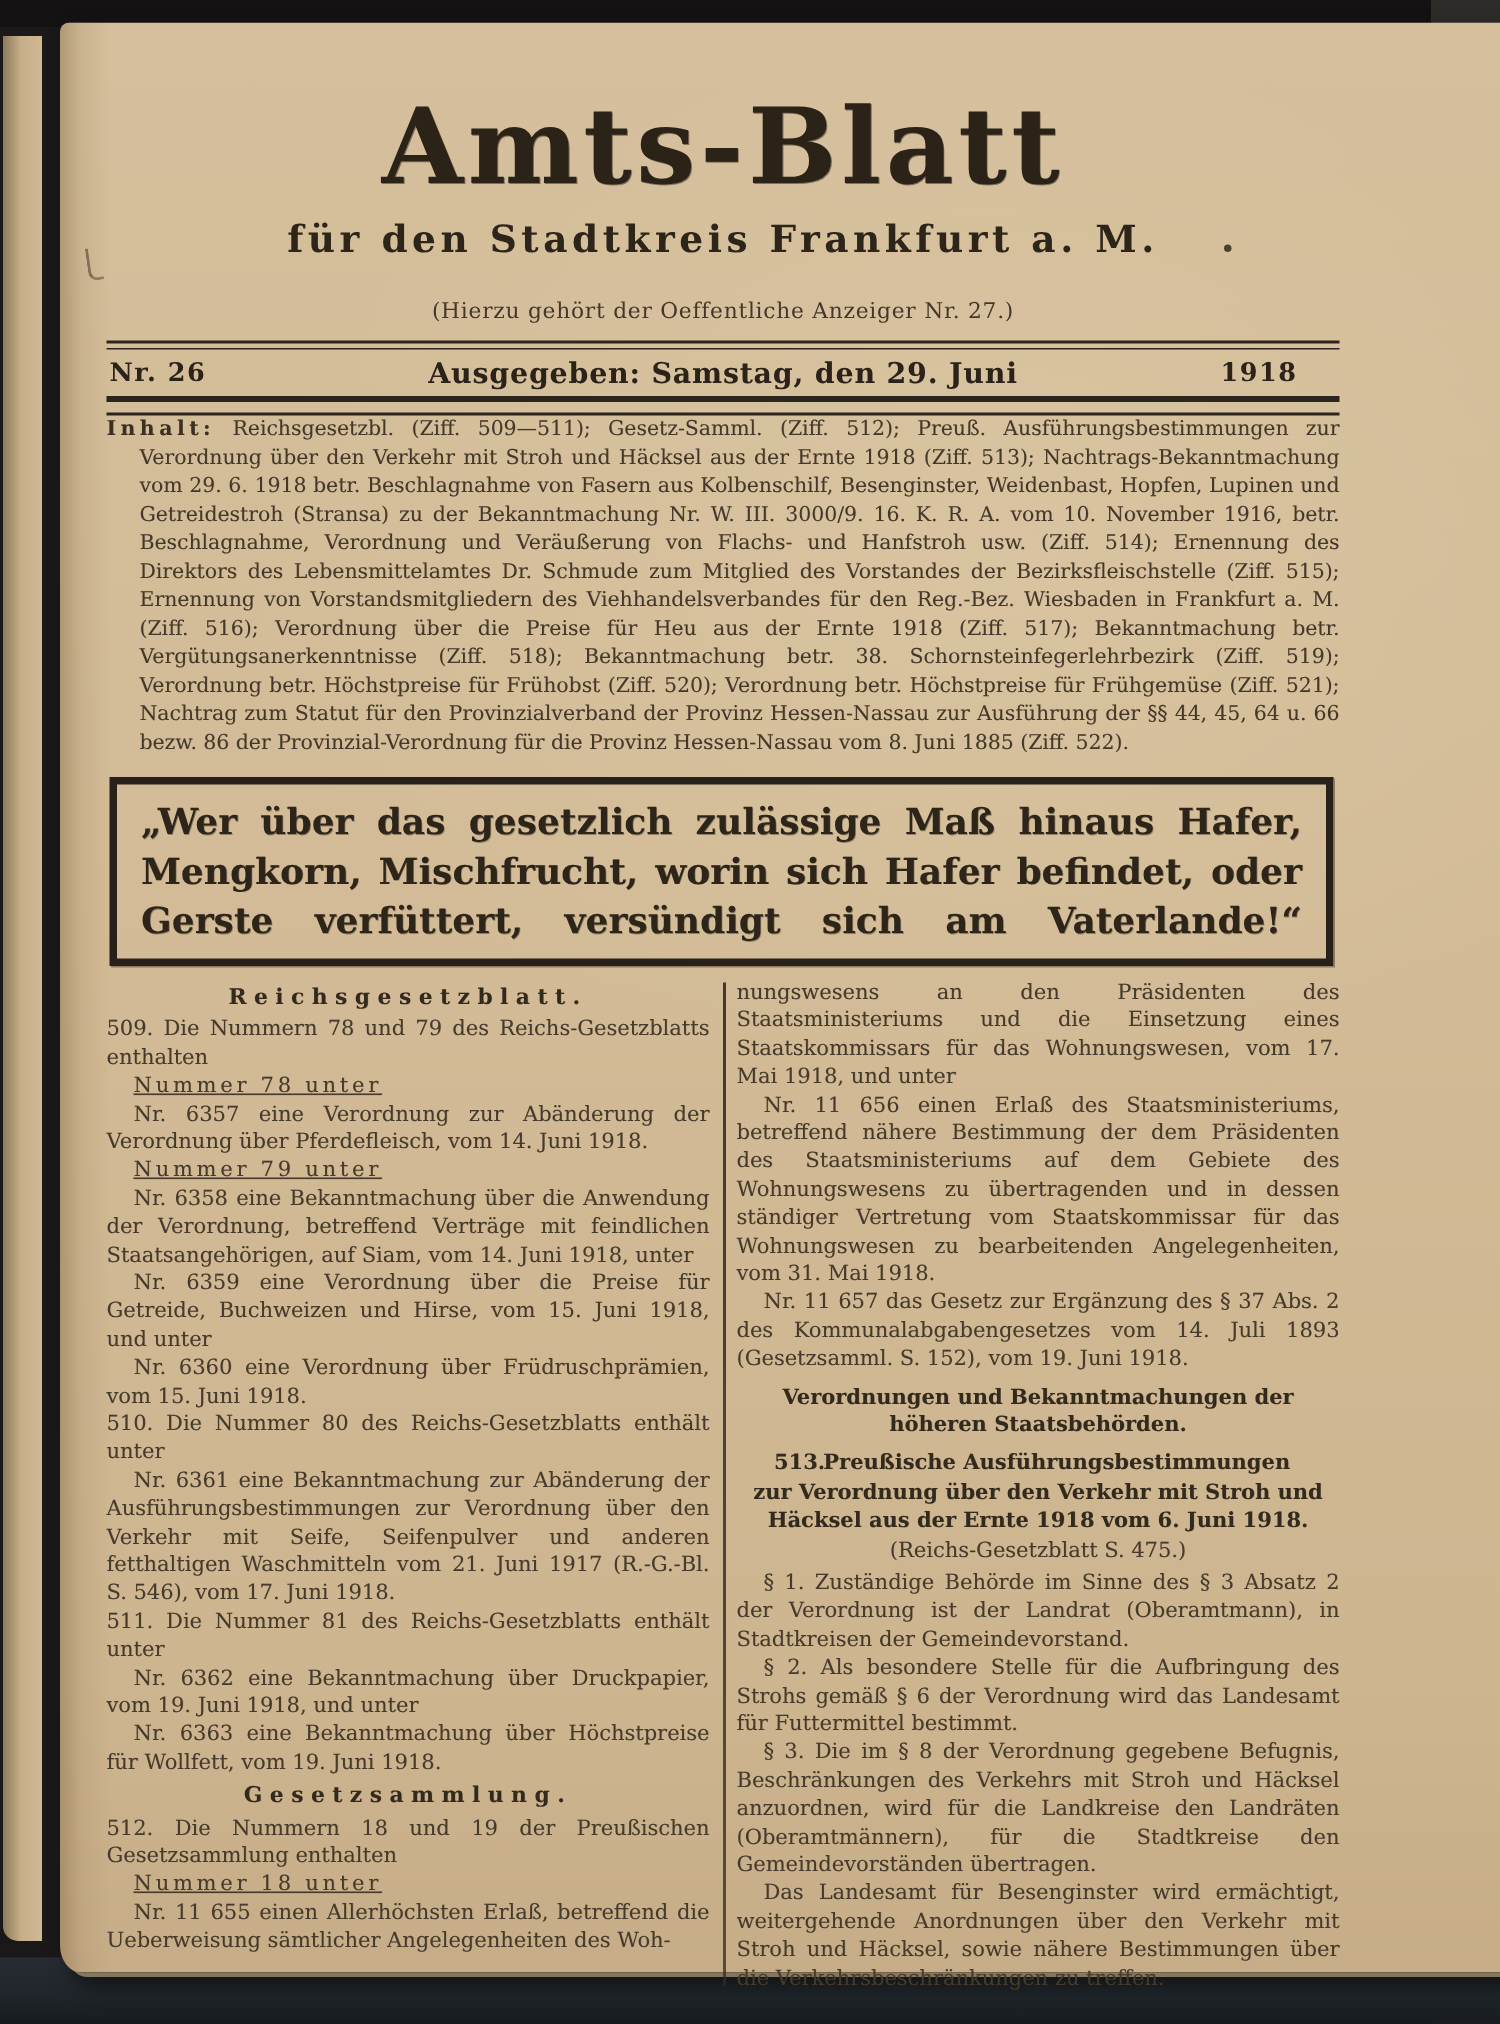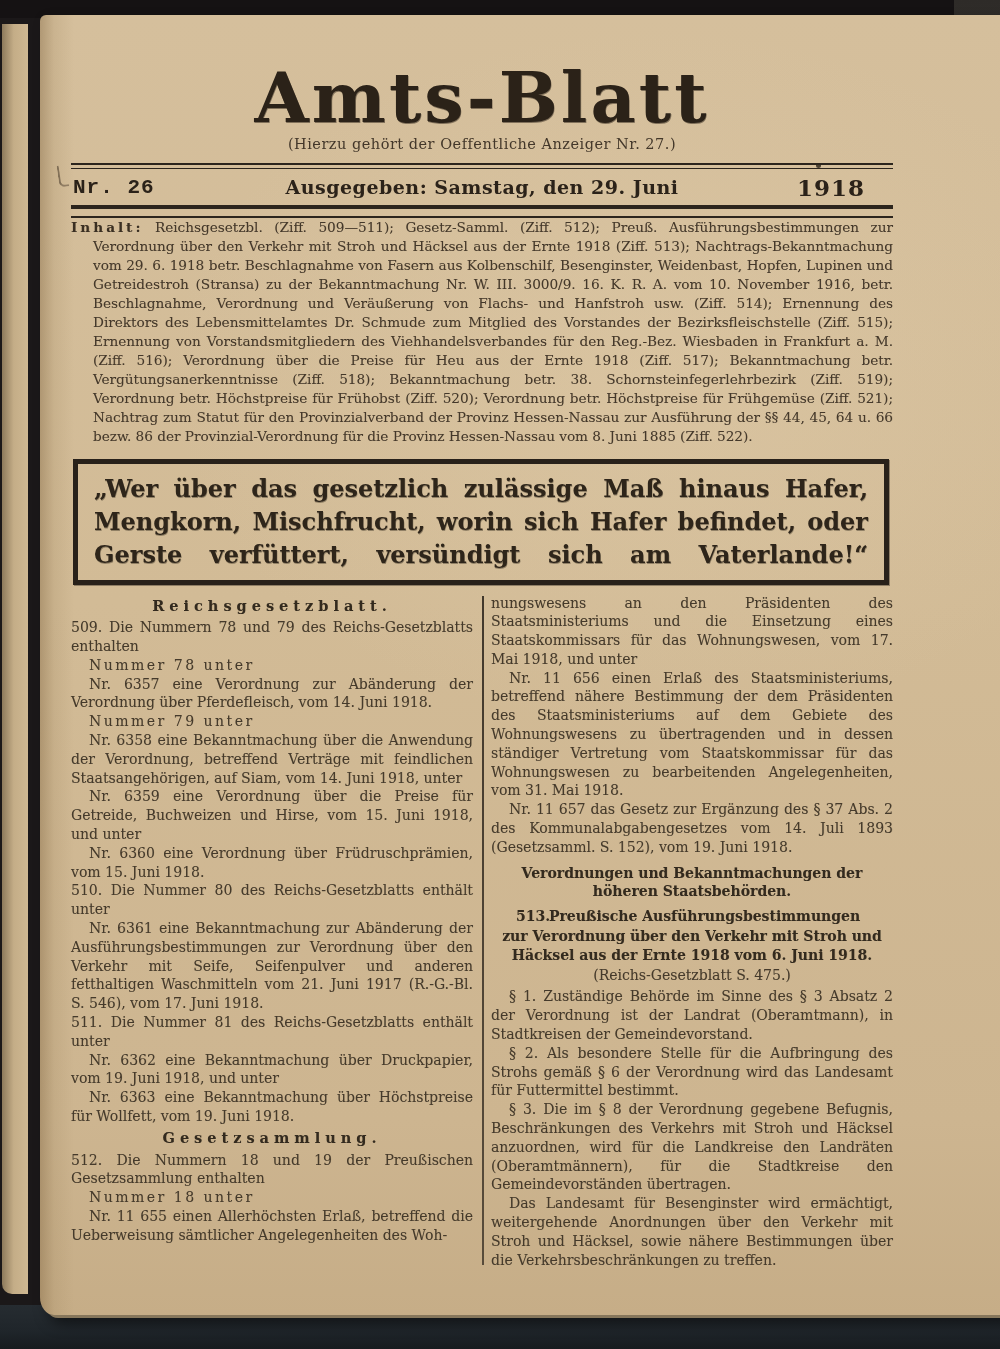--- a/index.html
+++ b/index.html
@@ -40,29 +40,29 @@
     border-radius:0 0 0 6px;transform:rotate(-8deg);}
   .ink-dot{position:absolute;left:776px;top:148px;width:5px;height:5px;border-radius:50%;background:rgba(40,32,24,0.8);}
 
   
   .masthead{text-align:center;color:#2b2218;}
   .m-title{
     font-size:70px;font-weight:bold;letter-spacing:3px;line-height:1.05;
     margin-top:22px;text-shadow:0.6px 0.6px 0 rgba(43,34,24,0.5);
   }
   .m-sub{font-size:25px;font-weight:bold;letter-spacing:3px;margin-top:10px;color:#2e251a;}
-  .m-note{font-size:14.5px;margin-top:1px;color:#43372a;letter-spacing:0.5px;}
+  .m-note{font-size:14.5px;margin-top:26px;color:#43372a;letter-spacing:0.5px;}
 
   
   .rule-pair{margin-top:11px;height:3px;border-top:2px solid #2c251d;border-bottom:1px solid #2c251d;}
   .issue-bar{display:grid;grid-template-columns:1fr auto 1fr;align-items:center;
     padding:5px 2px 4px 2px;color:#2b2219;}
-  .issue-nr{font-weight:bold;font-size:21px;justify-self:start;letter-spacing:1px;font-family:Liberation Mono, monospace;}
+  .issue-nr{font-weight:bold;font-size:17px;justify-self:start;letter-spacing:1px;}
   .issue-date{font-weight:bold;font-size:19px;letter-spacing:0.5px;}
-  .issue-year{font-weight:bold;font-size:23px;justify-self:end;padding-right:26px;letter-spacing:1px;}
+  .issue-year{font-weight:bold;font-size:17px;justify-self:end;padding-right:26px;letter-spacing:1px;}
   .rule-thick{height:7px;border-top:4px solid #2c251d;border-bottom:2px solid #2c251d;}
 
   
   .inhalt{
     font-size:13.6px;line-height:19px;color:#44382a;
     text-align:justify;padding-left:22px;text-indent:-22px;
     text-shadow:0.3px 0.3px 0 rgba(68,56,42,0.25);
   }
   .inhalt .label{letter-spacing:3px;font-weight:bold;color:#3a2f22;}
 
@@ -78,21 +78,21 @@
   
   .columns{position:relative;display:flex;gap:18px;margin-top:9px;color:#453a2b;}
   .col{flex:1 1 0;font-size:14px;line-height:18.8px;
     text-shadow:0.3px 0.3px 0 rgba(69,58,43,0.25);}
   .col-divider{position:absolute;left:50%;top:2px;bottom:4px;width:2px;
     background:linear-gradient(180deg,rgba(50,42,32,0.9),rgba(50,42,32,0.75));}
   .blk{text-align:justify;}
   .blk-num{}
   .blk-ind{text-indent:18px;}
   .blk-flush{}
-  .blk-spaced{text-indent:18px;letter-spacing:2.5px;}
+  .blk-spaced{text-indent:18px;letter-spacing:2.5px;text-decoration:underline;}
   .blk-heading{text-align:center;font-weight:bold;letter-spacing:5px;margin:3px 0 3px 0;color:#332a1e;font-size:14.5px;}
   .blk-heading2{text-align:center;font-weight:bold;margin:7px 10px 5px 10px;color:#332a1e;}
   .blk-numhead{position:relative;text-align:center;font-weight:bold;margin-top:6px;color:#332a1e;margin-left:25px;}
   .blk-numhead .num{position:absolute;left:0;top:0;}
   .blk-boldcenter{text-align:center;font-weight:bold;margin:1px 6px 1px 6px;color:#332a1e;}
   .blk-center{text-align:center;margin:1px 0 3px 0;}
 </style>
 </head>
 <body>
 
@@ -104,20 +104,21 @@
   <div class="under-page"></div>
 
   <div class="page">
     <div class="pen-mark"></div>
     <div class="ink-dot"></div>
 
     <div class="page-inner">
 
       <div class="masthead">
         <div class="m-title">Amts-Blatt</div>
+        <div class="m-sub">für den Stadtkreis Frankfurt a. M.</div>
         <div class="m-note">(Hierzu gehört der Oeffentliche Anzeiger Nr. 27.)</div>
       </div>
 
       <div class="rule-pair"></div>
 
       <div class="issue-bar">
         <span class="issue-nr">Nr. 26</span>
         <span class="issue-date">Ausgegeben: Samstag, den 29. Juni</span>
         <span class="issue-year">1918</span>
       </div>

